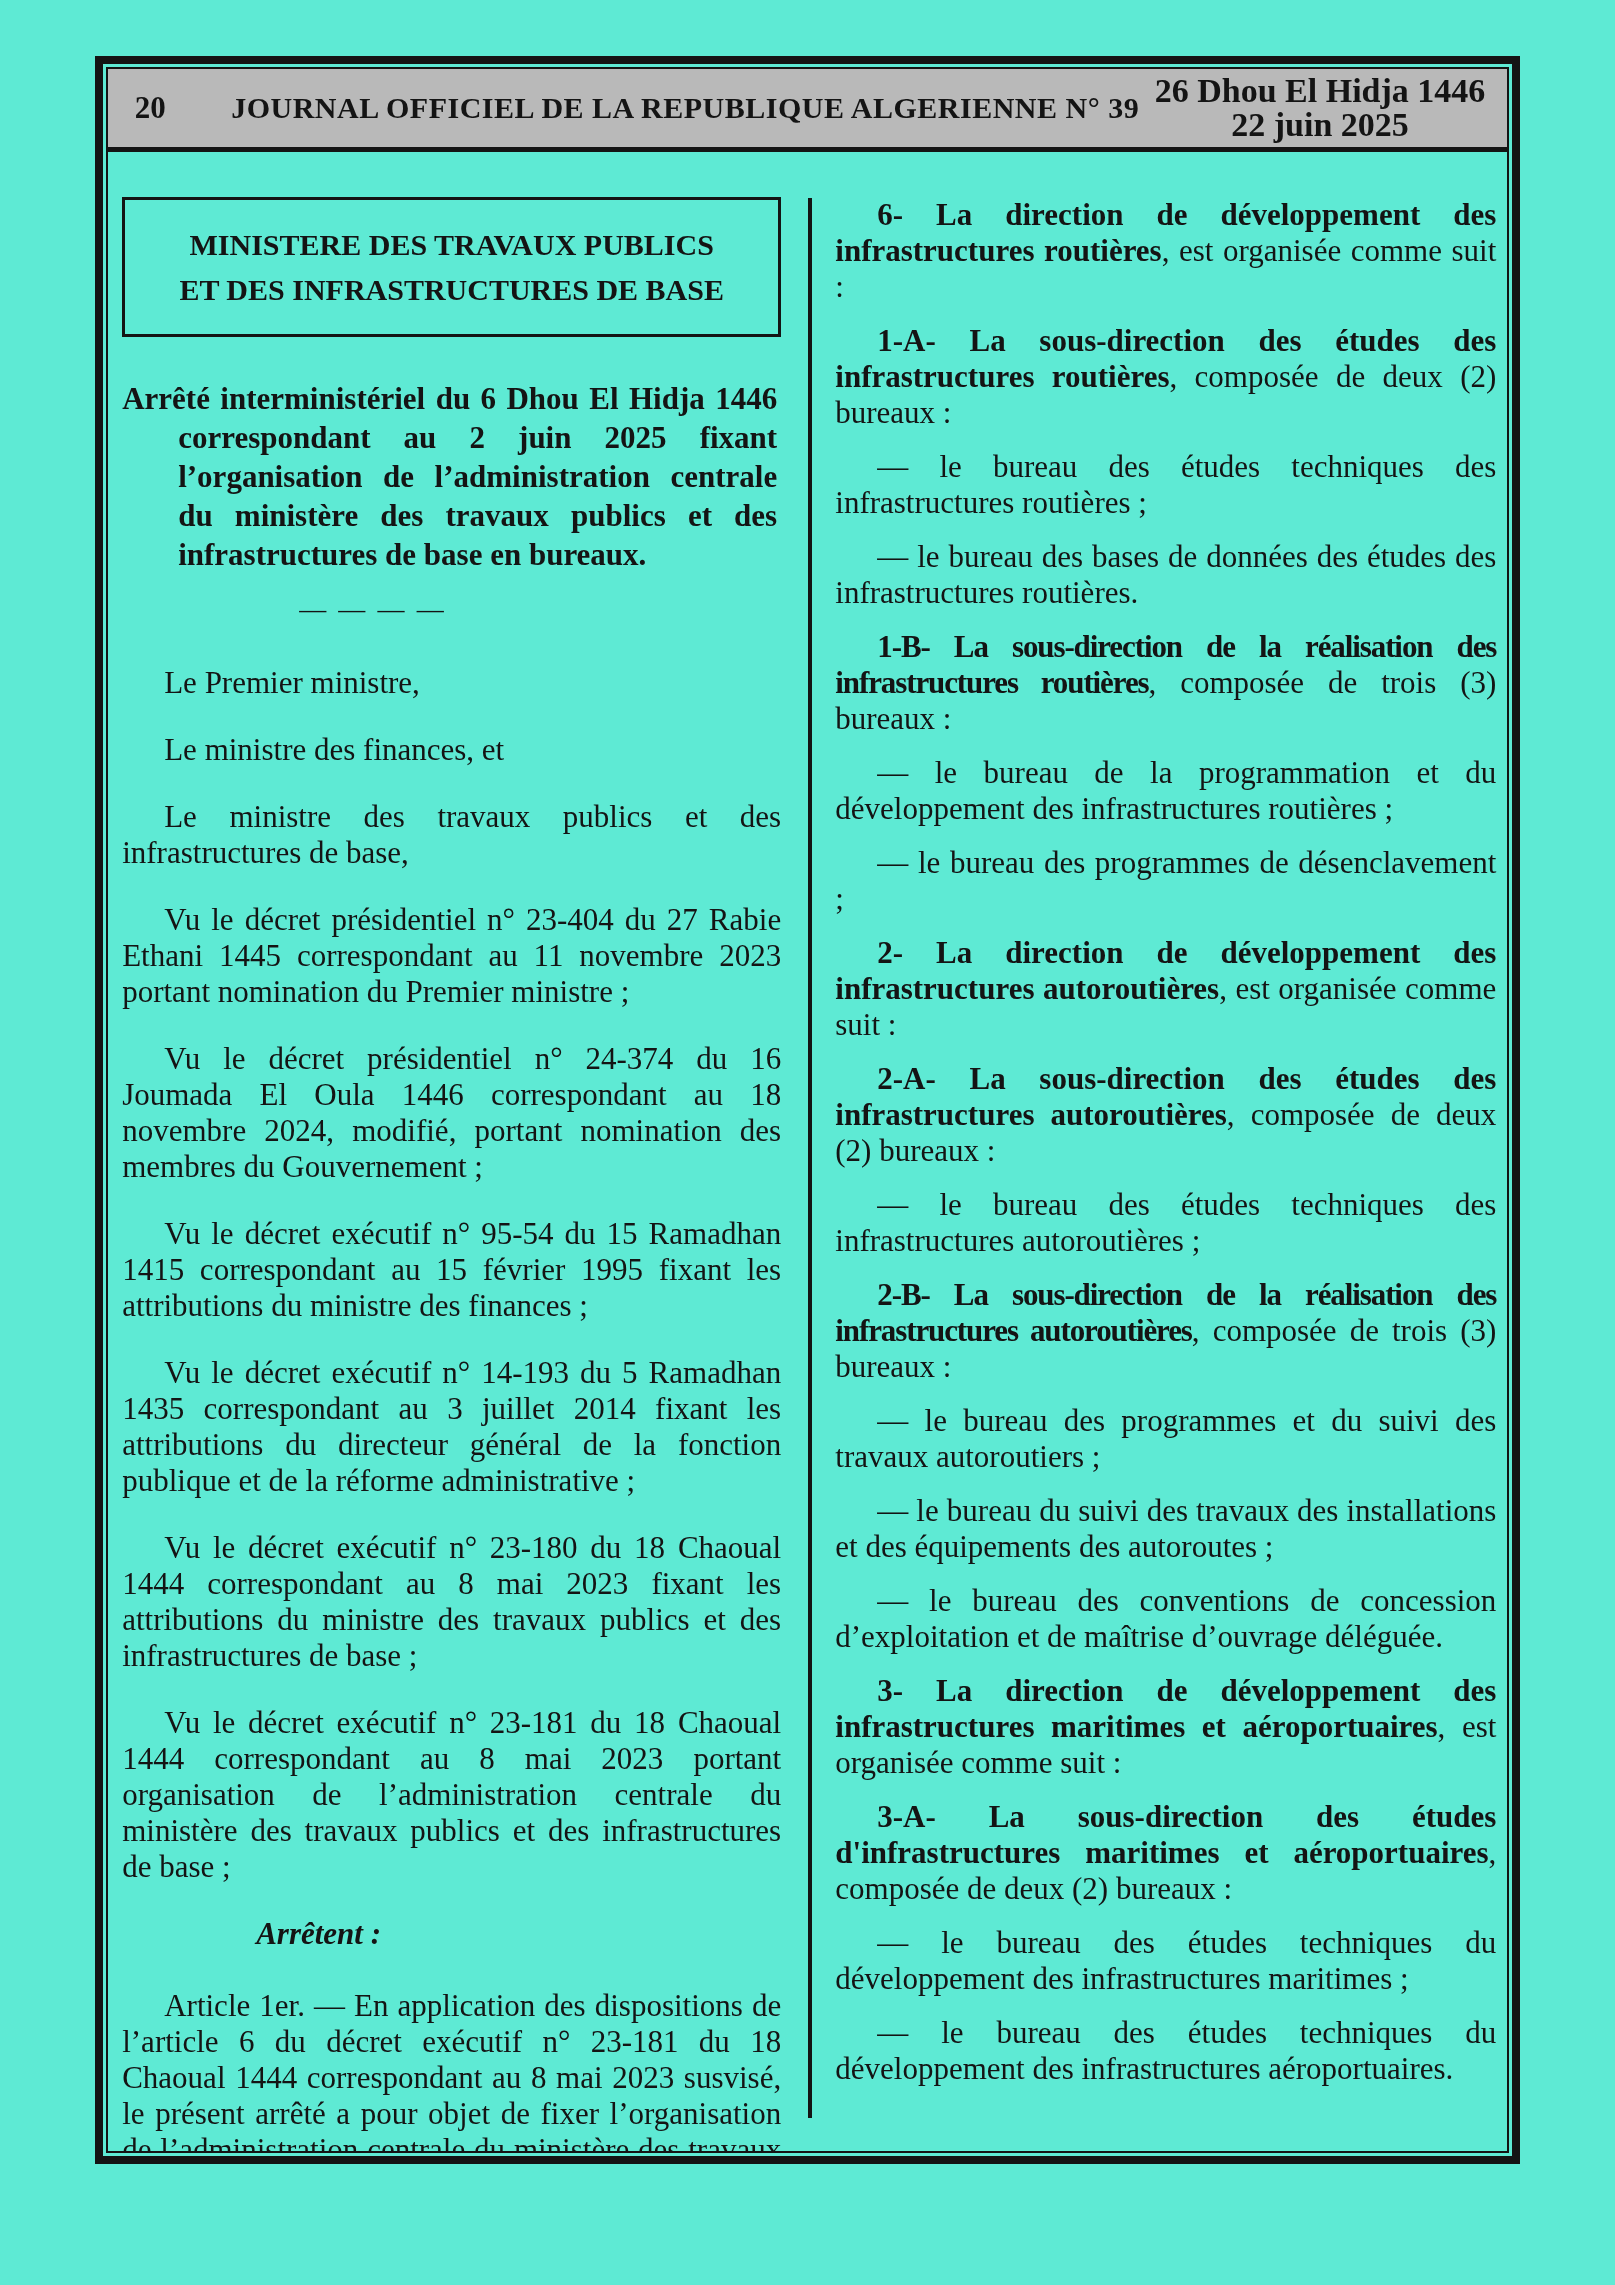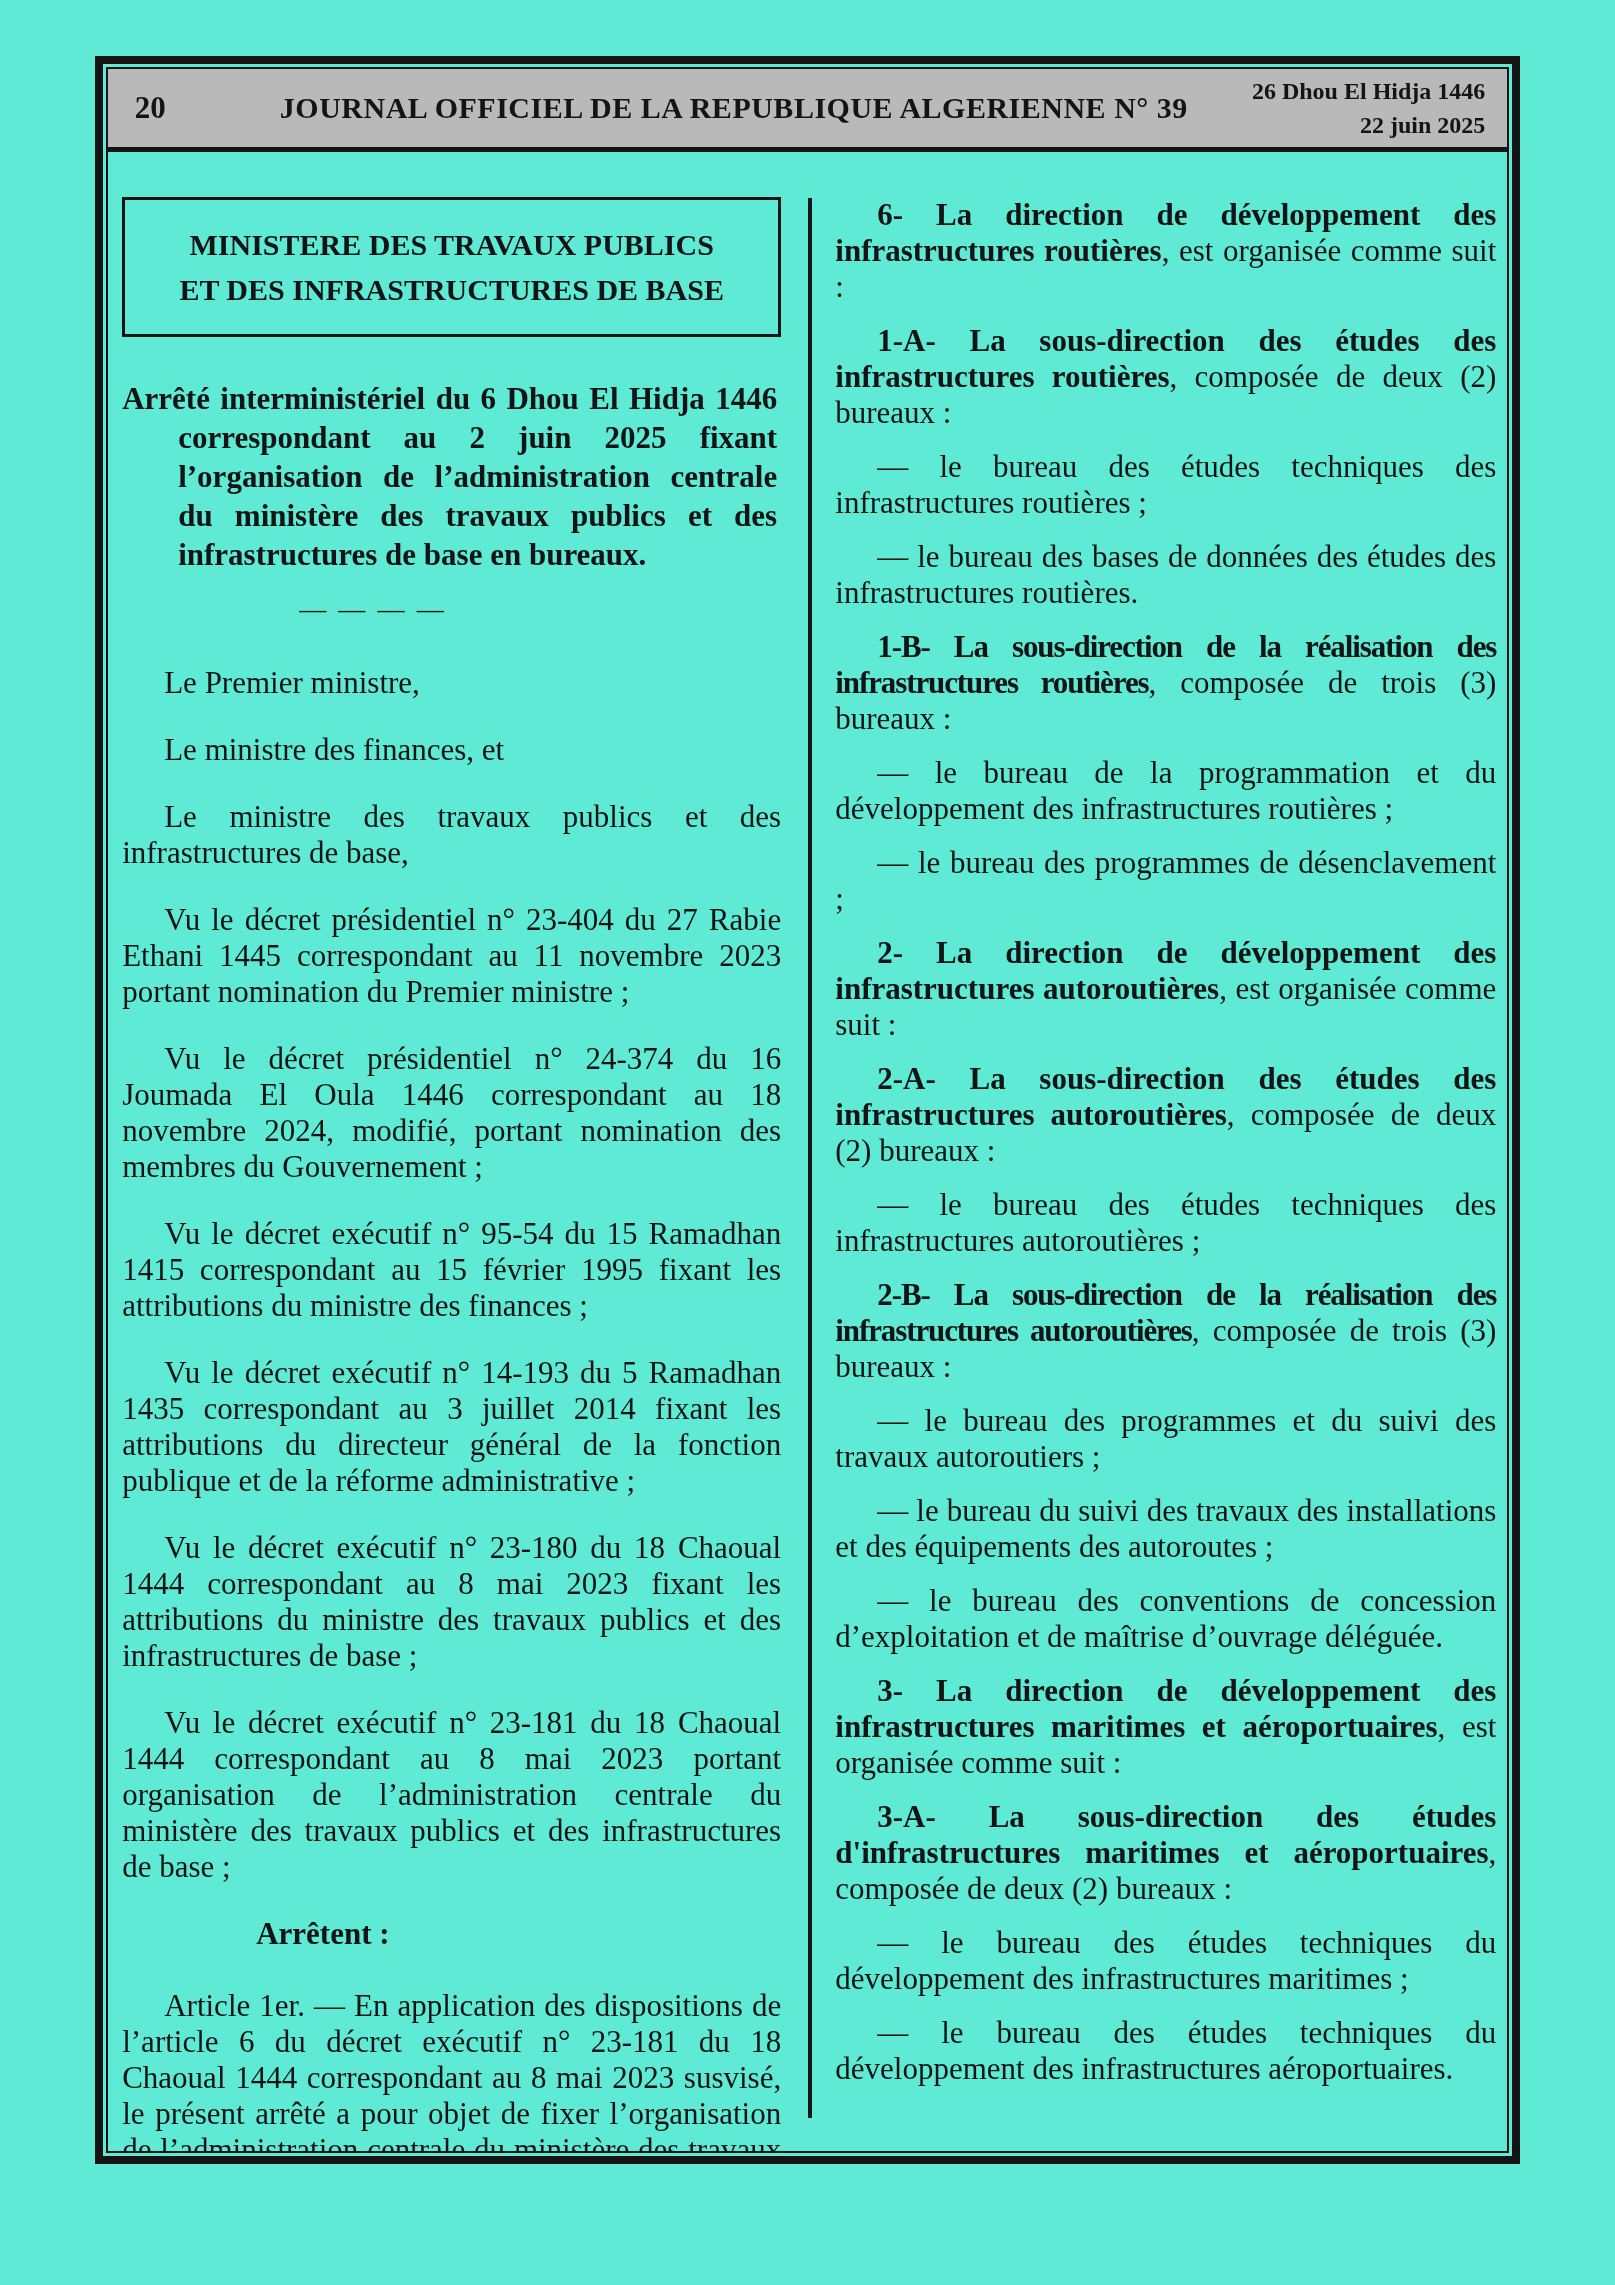--- a/index.html
+++ b/index.html
@@ -51,22 +51,22 @@
   }
   .journal-title {
     flex: 1;
     text-align: center;
     font-size: 30px;
     font-weight: bold;
     letter-spacing: 0.5px;
     white-space: nowrap;
   }
   .dates {
-    text-align: right;
-    font-size: 24px;
+    text-align: center;
+    font-size: 34px;
     font-weight: bold;
     line-height: 34px;
     white-space: nowrap;
   }
   
   .content {
     position: relative;
     height: calc(100% - 83px);
     box-sizing: border-box;
     display: flex;
@@ -118,20 +118,21 @@
     text-indent: 42px;
     margin: 0 0 31px 0;
   }
   .col-right .para { margin-bottom: 18px; }
   .arretent {
     font-weight: bold;
     font-size: 31px;
     line-height: 36px;
     margin: 3.6px 0 36px 134px;
     text-indent: 0;
+    font-style: italic;
   }
   .para.heading strong { font-weight: bold; }
   .para.heading strong.condensed { letter-spacing: -1.1px; }
 </style>
 </head>
 <body>
 
 <div class="canvas">
   <div class="frame">
     <div class="frame-inner">

